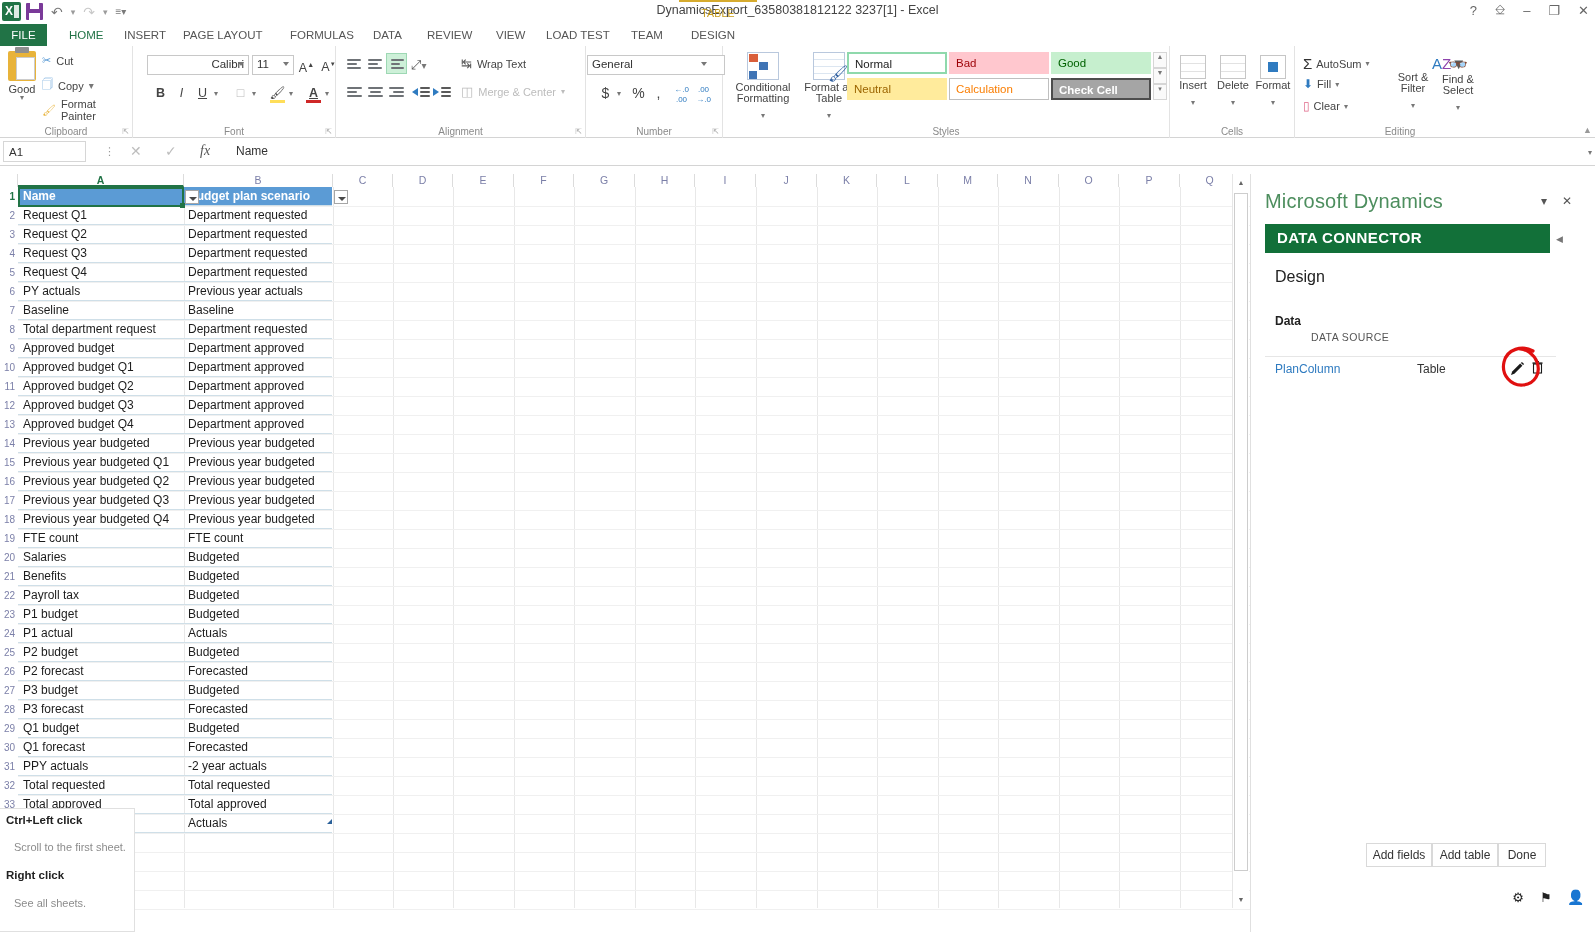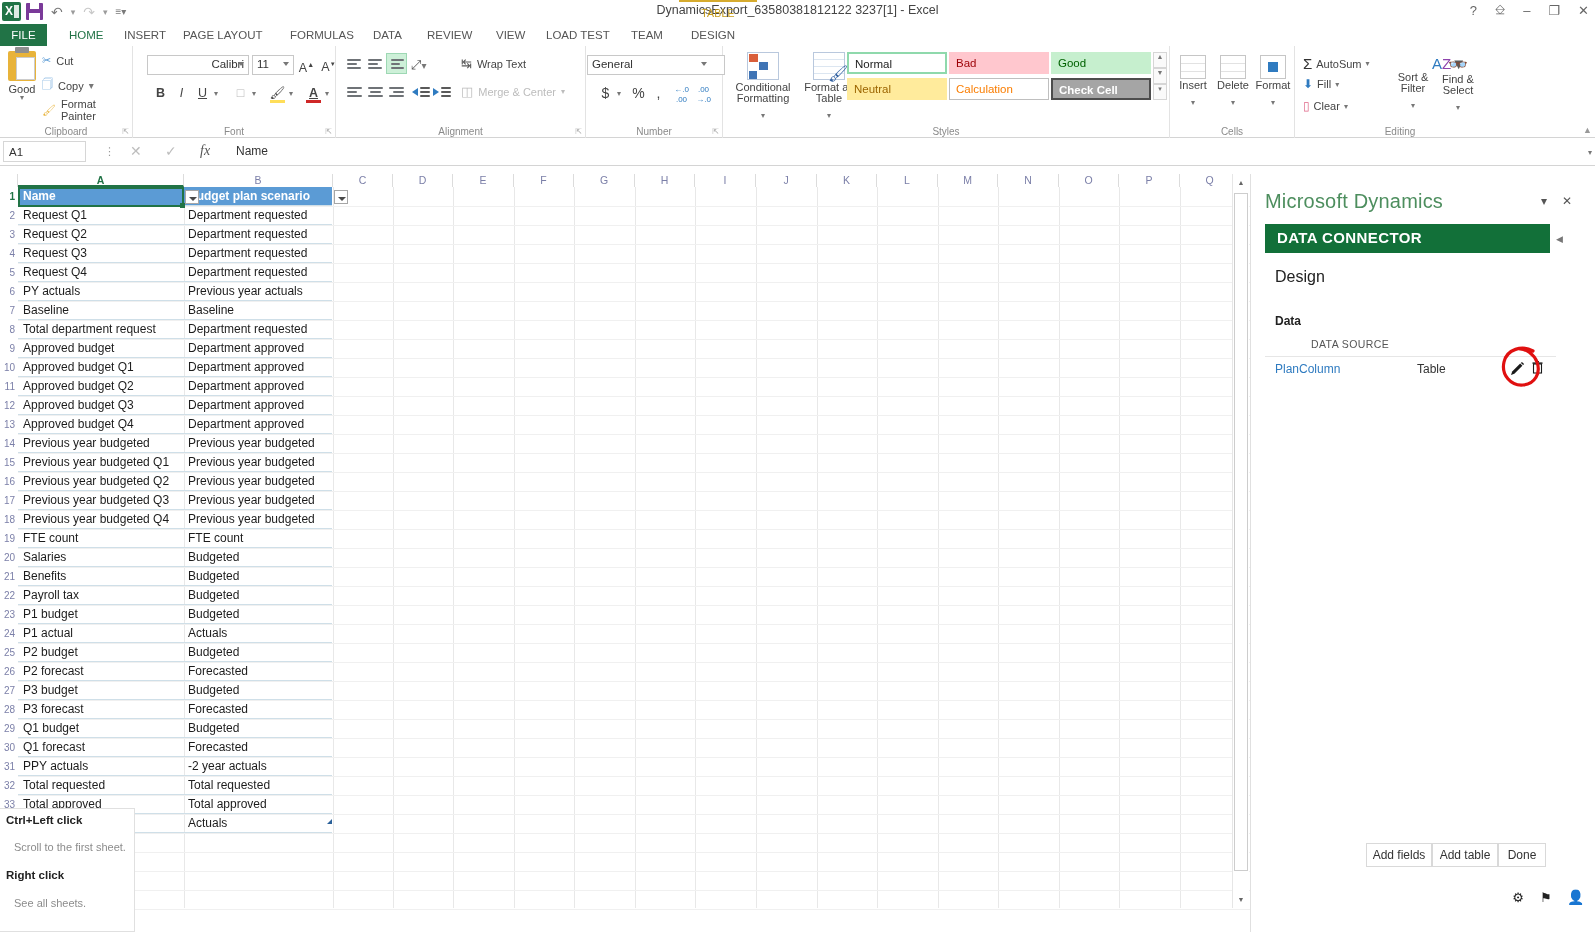--- a/index.html
+++ b/index.html
@@ -113,21 +113,21 @@
 
   
   .pane { position:absolute; left:1250px; top:174px; width:345px; height:758px; background:#fff; border-left:1px solid #e0e0e0;}
   .pane-title { position:absolute; left:14px; top:16px; font-size:20px; color:#4d8e5e; letter-spacing:.2px;}
   .pane-ctl { position:absolute; top:20px; font-size:12px; color:#555; cursor:default;}
   .dc-bar { position:absolute; left:14px; top:50px; width:285px; height:29px; background:#127039;}
   .dc-bar span { position:absolute; left:12px; top:5px; color:#fff; font:bold 15px "Liberation Sans",sans-serif; letter-spacing:.4px;}
   .pane-collapse { position:absolute; left:305px; top:60px; font-size:9px; color:#777; cursor:default;}
   .pane-design { position:absolute; left:24px; top:94px; font-size:16px; color:#222; }
   .pane-data { position:absolute; left:24px; top:140px; font-size:12px; color:#222; font-weight:bold;}
-  .pane-ds { position:absolute; left:24px; top:164px; font-size:10.5px; color:#555; letter-spacing:.4px;padding-left:36px;}
+  .pane-ds { position:absolute; left:24px; top:157px; font-size:10.5px; color:#555; letter-spacing:.4px;padding-left:36px;}
   .pane-hr { position:absolute; left:14px; top:182px; width:291px; height:1px; background:#e6e6e6;}
   .pane-src { position:absolute; left:24px; top:188px; font-size:12px; color:#2f7bc0; cursor:default;}
   .pane-type { position:absolute; left:166px; top:188px; font-size:12px; color:#333;}
   .pencil { position:absolute; left:257px; top:186px; width:18px; height:18px; cursor:default;}
   .trash { position:absolute; left:281px; top:187px; width:11px; height:13px; cursor:default;}
   .annot { position:absolute; left:241px; top:170px; width:52px; height:50px; pointer-events:none;}
   .pane-btn { position:absolute; top:669px; height:24px; border:1px solid #d9d9d9; background:#fff; font-size:12px; color:#333; line-height:22px; text-align:center; cursor:default;}
   .pane-foot { position:absolute; right:10px; top:715px; display:flex; gap:16px; align-items:center; color:#222;}
   .pane-foot span { cursor:default; }
 </style>

